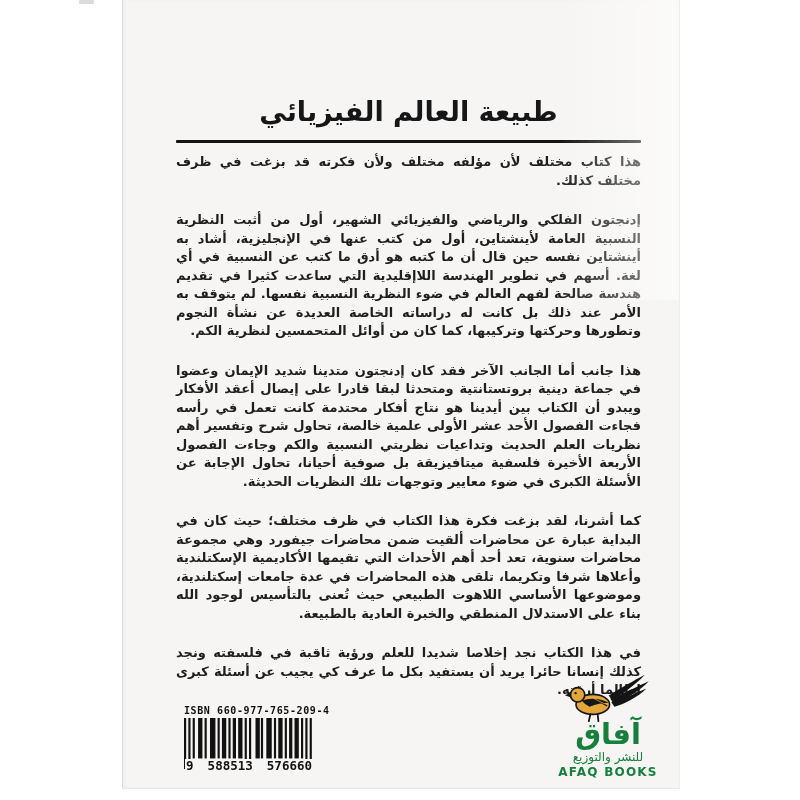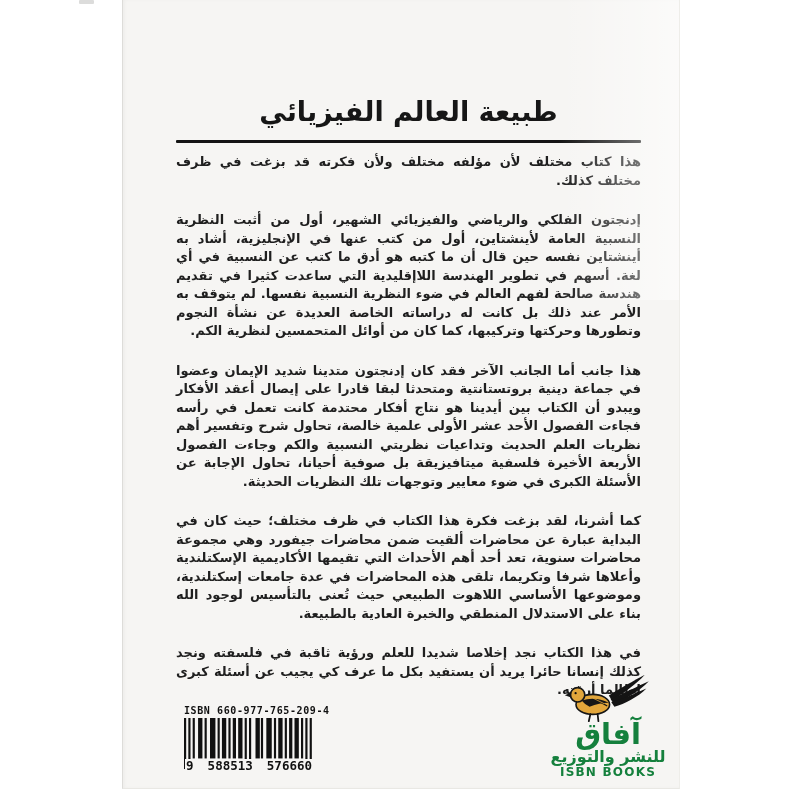--- a/index.html
+++ b/index.html
@@ -69,21 +69,21 @@
   .logo{
     position:absolute;left:420px;top:674px;width:130px;
     text-align:center;color:#15803d;
   }
   .logo .bird{display:block;margin:0 auto -2px auto;}
   .logo .name-ar{
     direction:rtl;font-size:29px;line-height:30px;font-weight:bold;
     letter-spacing:-1px;margin-top:-3px;
   }
   .logo .tagline{
-    direction:rtl;font-size:16px;line-height:14px;font-weight:bold;margin-top:1px;
+    direction:rtl;font-size:12px;line-height:14px;font-weight:normal;margin-top:1px;
   }
   .logo .name-en{
     font-size:12px;line-height:14px;font-weight:bold;letter-spacing:1.2px;margin-top:1px;
   }
 </style>
 </head>
 <body>
 
 <div class="stage">
 
@@ -155,17 +155,17 @@
         <path d="M36 30 L50 37" stroke="#e2a63b" stroke-width="1"></path>
 
         <circle cx="17" cy="26" r="9" fill="#e2a63b" stroke="#161616" stroke-width="2"></circle>
         <circle cx="14.5" cy="24" r="1.4" fill="#0d0d0d"></circle>
         <path d="M9 23 L1 26.5 L9 29.5 Z" fill="#141414"></path>
 
         <path d="M33 50 L31 59 M42 50 L43 59" stroke="#141414" stroke-width="2.2" stroke-linecap="round"></path>
       </svg>
       <div class="name-ar" lang="ar">آفاق</div>
       <div class="tagline" lang="ar">للنشر والتوزيع</div>
-      <div class="name-en">ISBN BOOKS</div>
+      <div class="name-en">AFAQ BOOKS</div>
     </div>
 
   </div>
 </div>
 
 </body></html>

